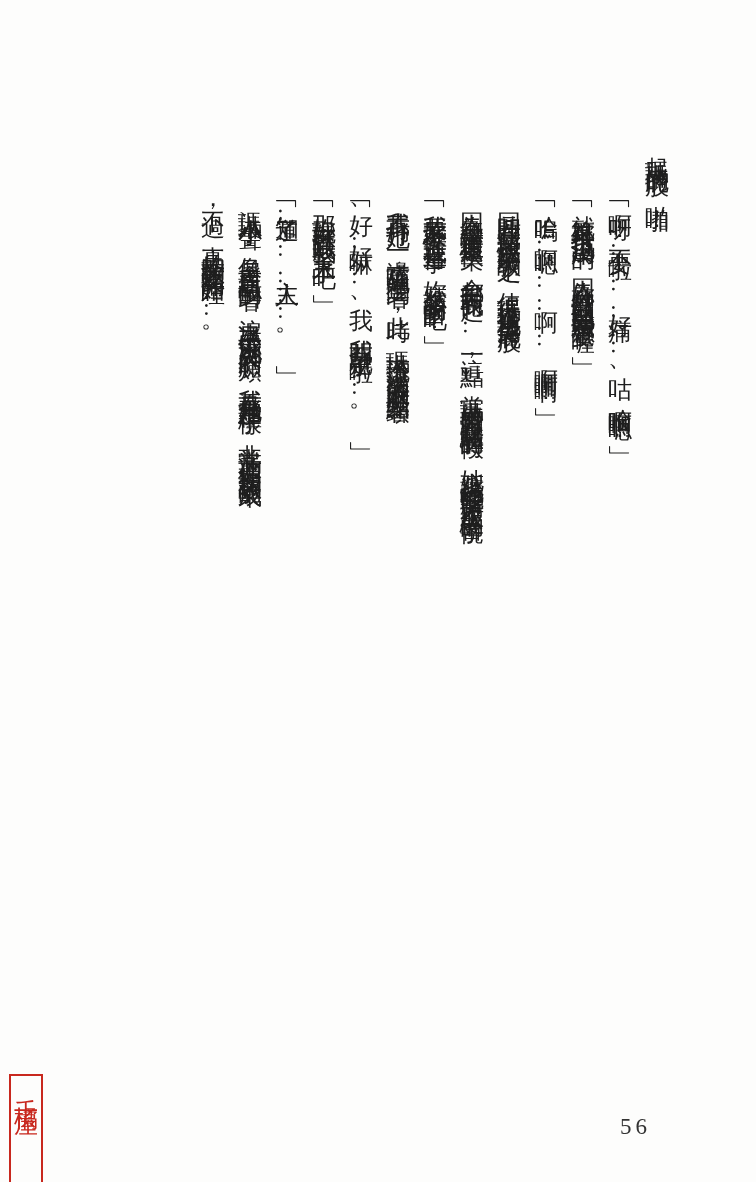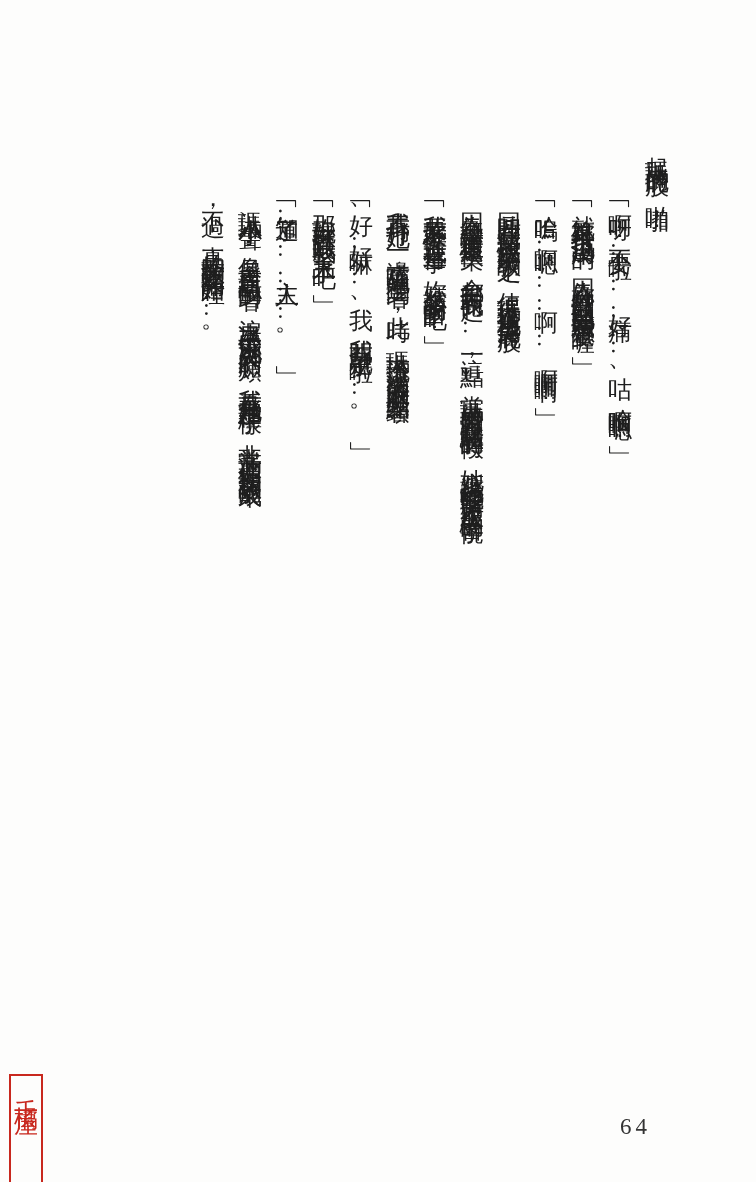--- a/index.html
+++ b/index.html
@@ -80,19 +80,19 @@
     <p>因為無論是痛苦還是快樂，全都是因我而起……這一點，當瑪琳的身體親身體驗的時候，她應該也就能理解第一次服從的喜悅了。</p>
     <p>「我要妳不要忤逆我這件事，妳應該多少明白了吧？」</p>
     <p>我不再打她，一邊瞄著她一邊問著，此時，瑪琳流下滾滾滴落的淚水頻頻點著頭。</p>
     <p>「好、好嘛……我、我明白就是了啦……。」</p>
     <p>「那妳現在可以喊我一聲『主人』了吧。」</p>
     <p>「知道了……主人……。」</p>
     <p>瑪琳小小聲、像是自言自語似的叫著，淚水早已哭濕她可人的臉頰。我看見她那種樣子，非常滿意這個初次調教的成果。</p>
     <p>不過，真正的調教才正要開始哩……。</p>
   </div>
 
-  <div class="page-number">64</div>
+  <div class="page-number">56</div>
 
   <div class="seal">
     <span class="seal-text">千橘屋</span>
   </div>
 
 </div>
 
 </body></html>

